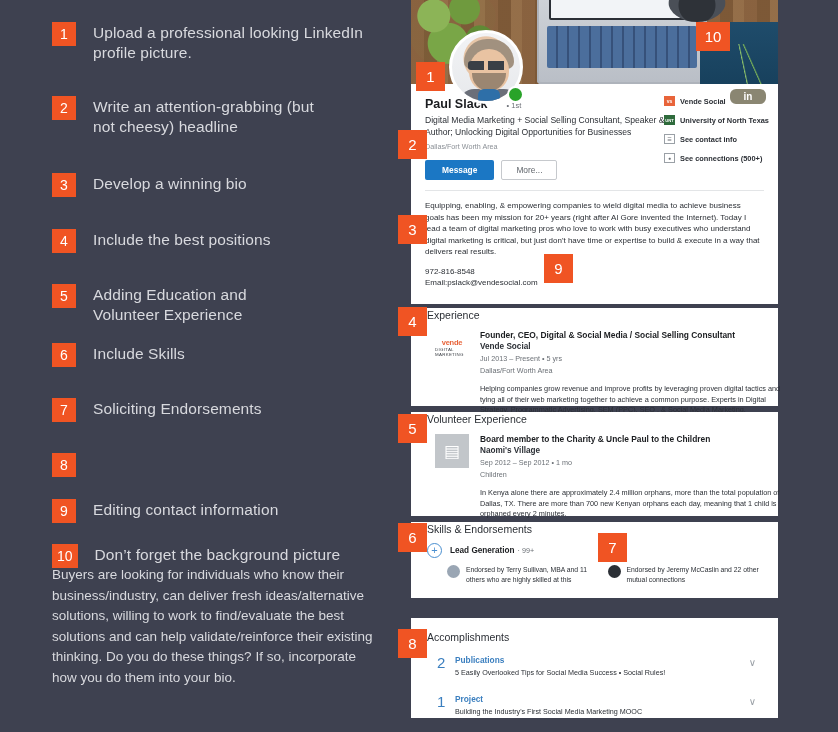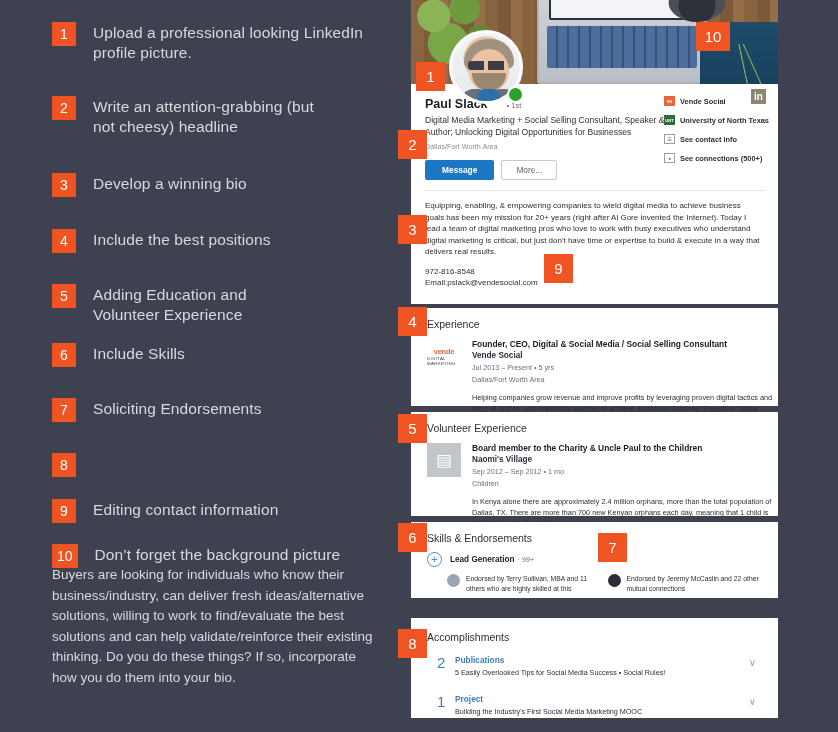--- a/index.html
+++ b/index.html
@@ -97,23 +97,23 @@
   .av-hair { position:absolute; left:12px; top:6px; width:50px; height:30px; border-radius:26px 26px 8px 8px; background:#a1917f; }
   .av-face { position:absolute; left:17px; top:16px; width:40px; height:42px; border-radius:50% 50% 45% 45%; background:#e9c3a2; }
   .av-glass { position:absolute; left:16px; top:28px; width:42px; height:9px;
     background: linear-gradient(90deg,#3a3f46 0 16px, rgba(0,0,0,0) 16px 20px, #3a3f46 20px 36px, rgba(0,0,0,0) 36px);
     border-radius:3px; }
   .av-beard { position:absolute; left:20px; top:40px; width:34px; height:18px; border-radius:0 0 18px 18px; background:#8d7b68; opacity:.85; }
   .av-body { position:absolute; left:8px; top:56px; width:58px; height:26px; border-radius:14px 14px 0 0; background:#6b6f79; }
   .av-shirt { position:absolute; left:26px; top:56px; width:22px; height:24px; background:#2e6fa8; border-radius:6px 6px 0 0; }
   .av-online { position:absolute; left:96px; top:86px; width:17px; height:17px; border-radius:50%; background:#29a329; border:2px solid #fff; z-index:5; }
   .li-logo {
-    position:absolute; right:12px; top:89px; width:15px; height:15px;
+    position:absolute; right:12px; top:89px; width:36px; height:15px;
     background:#8a8672; color:#ffffff; font-size:10px; font-weight:bold;
-    line-height:15px; text-align:center; border-radius:0; z-index:4;
+    line-height:15px; text-align:center; border-radius:6px; z-index:4;
   }
   .prof-body { position:relative; padding:10px 14px 0 14px; }
   .prof-name { font-size:12.5px; font-weight:bold; color:#1b1d20; display:inline-block; }
   .prof-degree { font-size:7.5px; color:#6b6f76; margin-left:19px; }
   .prof-headline { font-size:8.6px; color:#2b2f35; line-height:11.5px; margin-top:3px; width:250px; }
   .prof-loc { font-size:7.2px; color:#8b9096; margin-top:4px; }
   .prof-btns { margin-top:9px; display:flex; gap:7px; }
   .btn-msg { background:#1b77c4; color:#fff; font-size:8.4px; font-weight:bold; padding:5px 17px; border-radius:2px; }
   .btn-more { background:#fff; color:#62676d; font-size:8.4px; border:1px solid #c6c9cd; padding:4px 14px; border-radius:2px; }
   .prof-side { position:absolute; right:8px; top:12px; width:106px; }
@@ -121,23 +121,23 @@
   .side-ico { width:11px; height:10px; flex:0 0 auto; border:1px solid #9aa0a6; margin-right:5px;
               font-size:5px; color:#6b7076; text-align:center; line-height:9px; overflow:hidden; background:#fff; }
   .side-ico.vs { background:#e8643a; border-color:#e8643a; color:#fff; font-weight:bold; }
   .side-ico.unt { background:#2f6b3c; border-color:#2f6b3c; color:#fff; font-weight:bold; font-size:4.2px; }
   .side-txt { font-size:7.4px; color:#2b2f35; font-weight:bold; }
   .prof-div { height:1px; background:#e3e5e7; margin:10px 14px 0 14px; }
   .prof-sum { padding:9px 18px 0 14px; font-size:8px; color:#2b2f35; line-height:11.5px; }
   .prof-contact { padding:8px 14px 0 14px; font-size:8px; color:#2b2f35; line-height:11px; }
 
   
-  .sec-title { font-size:10.5px; color:#2b2f35; padding:10px 0 0 16px; }
+  .sec-title { font-size:10.5px; color:#2b2f35; padding:1px 0 0 16px; }
   .sec-row { display:flex; padding:9px 16px 0 16px; }
-  .sec-logo { width:34px; height:34px; flex:0 0 auto; margin-right:11px; }
+  .sec-logo { width:34px; height:34px; flex:0 0 auto; margin-right:11px;margin-left:8px; }
   .logo-vende { background:#ffffff; display:flex; flex-direction:column; align-items:center; justify-content:center; }
   .logo-vende .vv { color:#e8643a; font-size:7.5px; font-weight:bold; letter-spacing:-.2px; }
   .logo-vende .vs2 { color:#3b3f45; font-size:4.4px; letter-spacing:.3px; }
   .logo-vol { background:#c2c6ca; display:flex; align-items:center; justify-content:center; color:#ffffff; font-size:17px; }
   .sec-h { font-size:8.4px; font-weight:bold; color:#1b1d20; }
   .sec-sub { font-size:8.2px; font-weight:bold; color:#2b2f35; margin-top:2px; }
   .sec-meta { font-size:7.2px; color:#6b7076; margin-top:3px; }
   .sec-desc { font-size:7.3px; color:#2b2f35; line-height:10.5px; margin-top:9px; width:302px; }
 
   #card-experience { top: 308px; height: 98px; }

